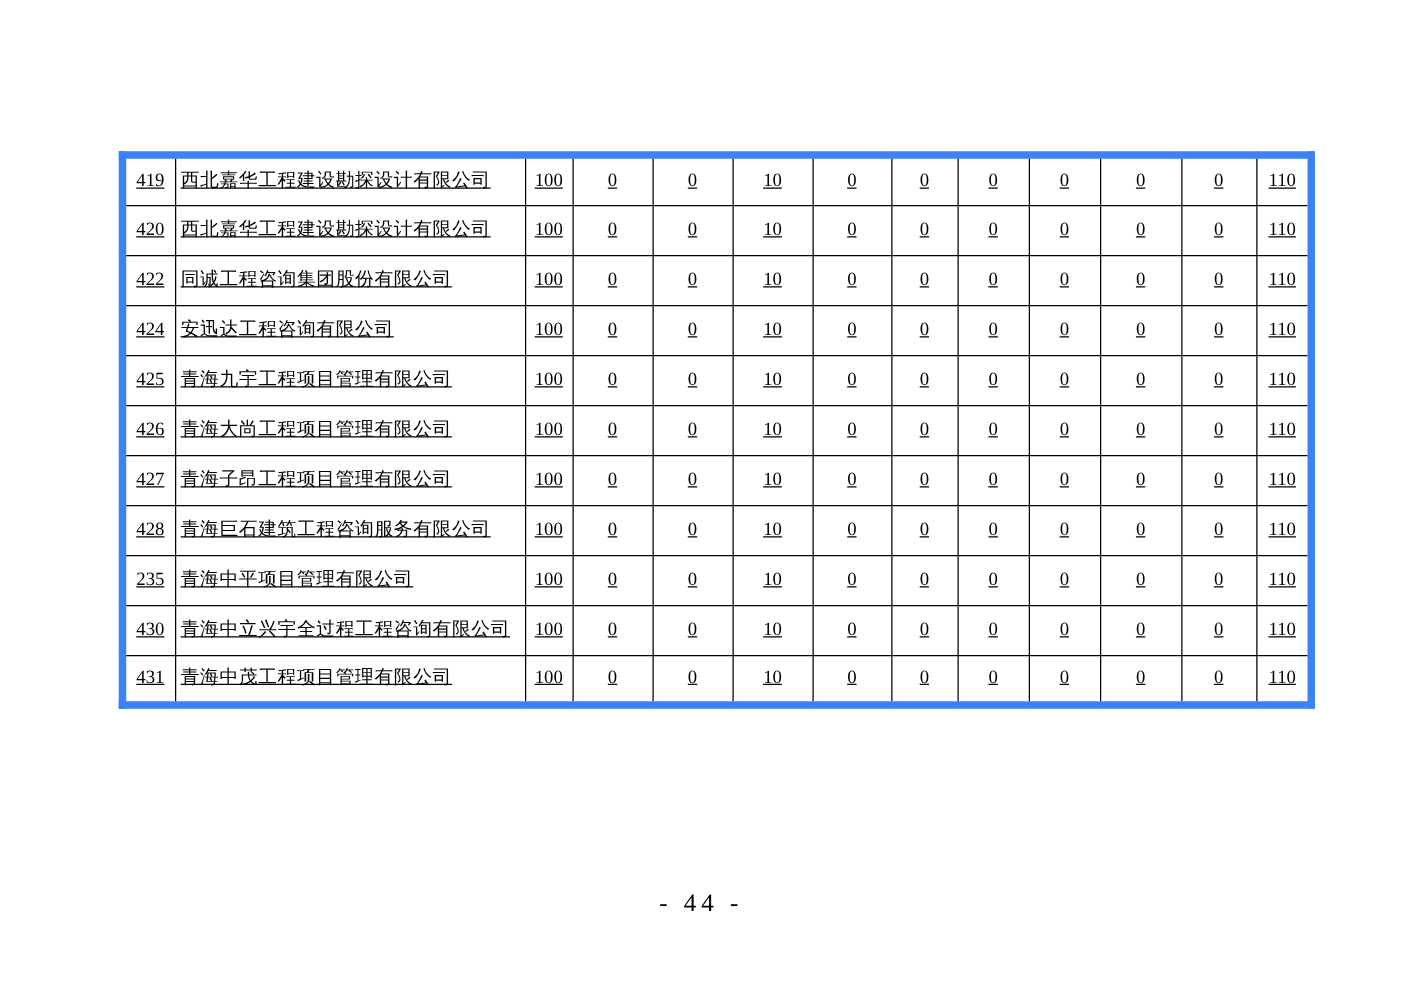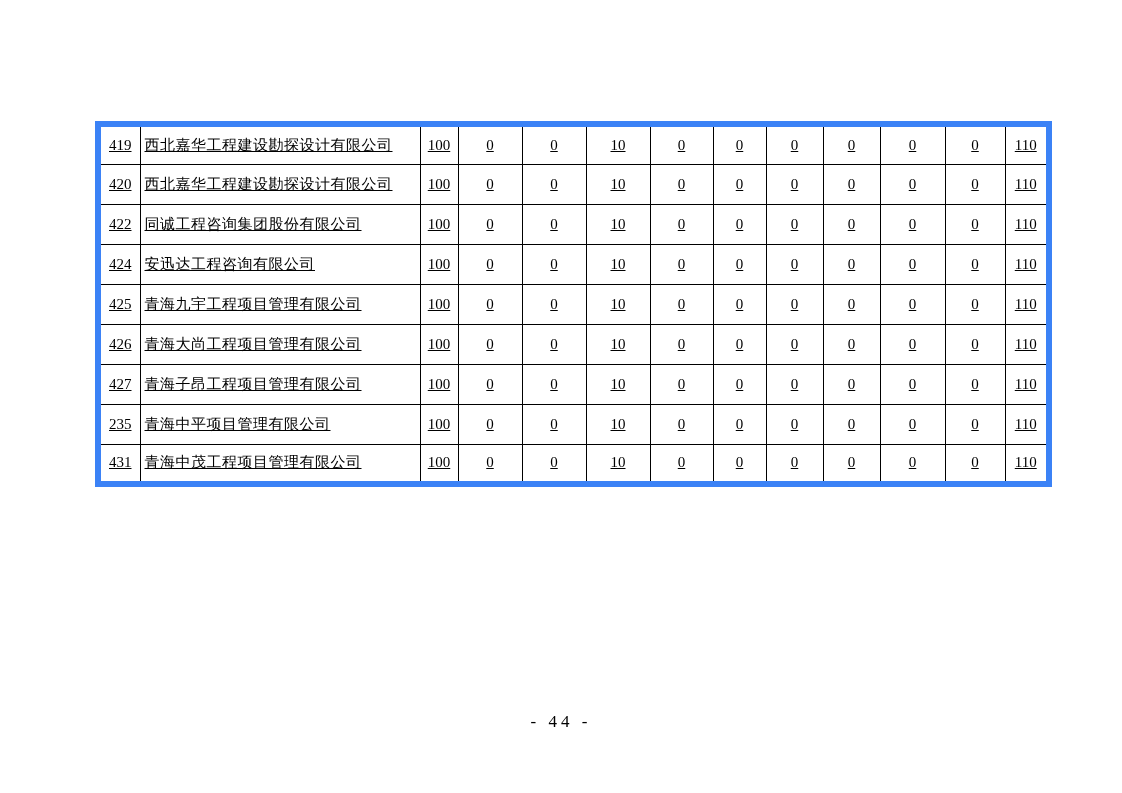--- a/index.html
+++ b/index.html
@@ -46,21 +46,21 @@
     text-align: left;
     padding-left: 4px;
     letter-spacing: 0.5px;
   }
   .footer-pagenum {
     position: absolute;
     top: 712px;
     left: 0;
     width: 100%;
     text-align: center;
-    font-size: 17px;
+    font-size: 20px;
     letter-spacing: 4px;
   }
 </style>
 </head>
 <body>
 
 <div class="page">
 
   <table class="score-table">
     <colgroup>
@@ -178,35 +178,65 @@
           <td class="c-score">10</td>
           <td class="c-score">0</td>
           <td class="c-score">0</td>
           <td class="c-score">0</td>
           <td class="c-score">0</td>
           <td class="c-score">0</td>
           <td class="c-score">0</td>
           <td class="c-score">110</td>
         </tr>
         <tr>
+          <td class="c-no">428</td>
+          <td class="c-name">青海巨石建筑工程咨询服务有限公司</td>
+          <td class="c-score">100</td>
+          <td class="c-score">0</td>
+          <td class="c-score">0</td>
+          <td class="c-score">10</td>
+          <td class="c-score">0</td>
+          <td class="c-score">0</td>
+          <td class="c-score">0</td>
+          <td class="c-score">0</td>
+          <td class="c-score">0</td>
+          <td class="c-score">0</td>
+          <td class="c-score">110</td>
+        </tr>
+        <tr>
           <td class="c-no">235</td>
           <td class="c-name">青海中平项目管理有限公司</td>
           <td class="c-score">100</td>
           <td class="c-score">0</td>
           <td class="c-score">0</td>
           <td class="c-score">10</td>
           <td class="c-score">0</td>
           <td class="c-score">0</td>
           <td class="c-score">0</td>
           <td class="c-score">0</td>
           <td class="c-score">0</td>
           <td class="c-score">0</td>
           <td class="c-score">110</td>
         </tr>
         <tr>
+          <td class="c-no">430</td>
+          <td class="c-name">青海中立兴宇全过程工程咨询有限公司</td>
+          <td class="c-score">100</td>
+          <td class="c-score">0</td>
+          <td class="c-score">0</td>
+          <td class="c-score">10</td>
+          <td class="c-score">0</td>
+          <td class="c-score">0</td>
+          <td class="c-score">0</td>
+          <td class="c-score">0</td>
+          <td class="c-score">0</td>
+          <td class="c-score">0</td>
+          <td class="c-score">110</td>
+        </tr>
+        <tr>
           <td class="c-no">431</td>
           <td class="c-name">青海中茂工程项目管理有限公司</td>
           <td class="c-score">100</td>
           <td class="c-score">0</td>
           <td class="c-score">0</td>
           <td class="c-score">10</td>
           <td class="c-score">0</td>
           <td class="c-score">0</td>
           <td class="c-score">0</td>
           <td class="c-score">0</td>

